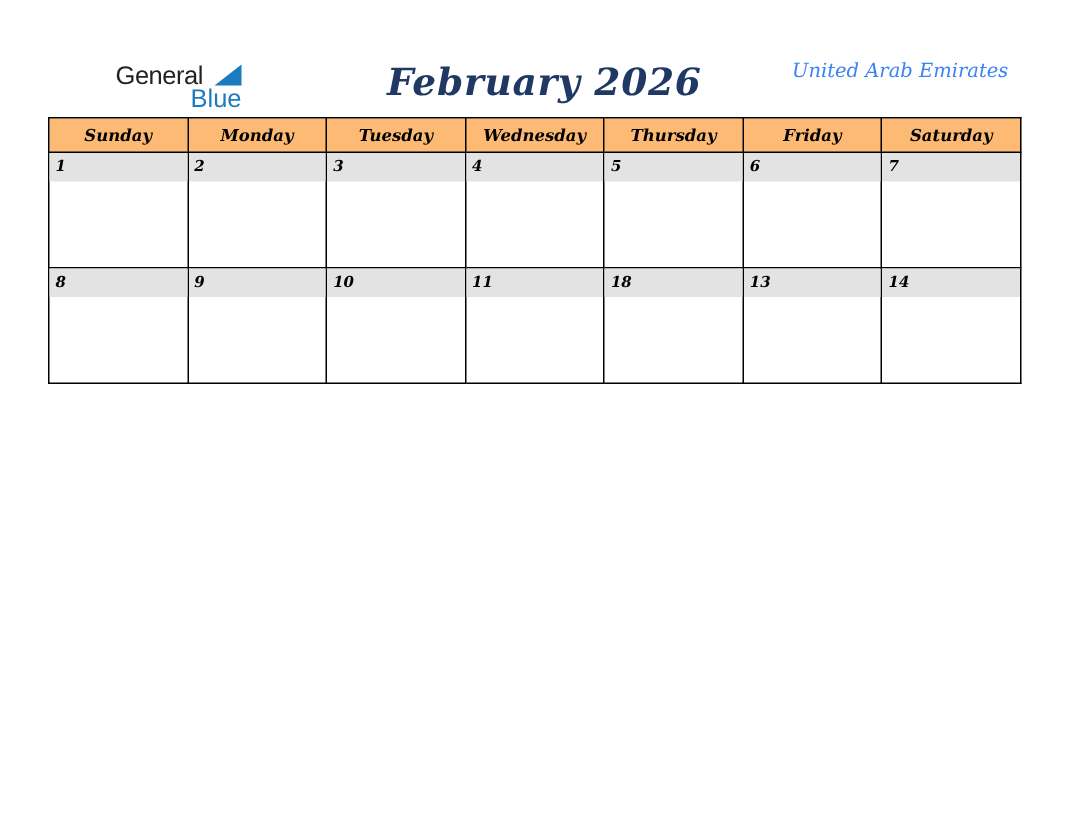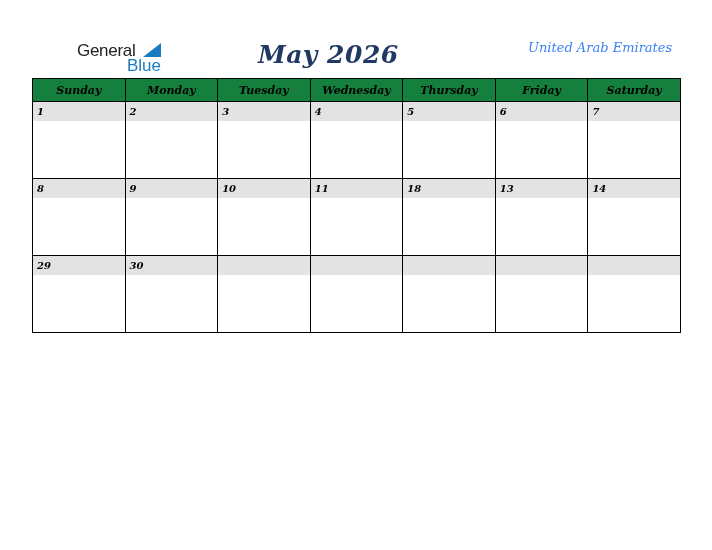--- a/index.html
+++ b/index.html
@@ -4,34 +4,34 @@
 <style>
   html, body { margin:0; padding:0; background:#ffffff; }
   body { width:712px; height:550px; position:relative; overflow:hidden; font-family:"DejaVu Sans", sans-serif; }
   .logo { position:absolute; left:37px; top:41px; width:90px; height:32px;margin-left:40px; }
   .logo .general { position:absolute; left:0; top:0; font-family:"Liberation Sans", sans-serif; font-size:17px; color:#222; letter-spacing:-0.3px; }
   .logo .blue { position:absolute; left:50px; top:15px; font-family:"Liberation Sans", sans-serif; font-size:17px; color:#1c7bc0; }
   .logo .tri { position:absolute; left:66px; top:2px; width:0; height:0; border-left:0 solid transparent; border-bottom:14px solid #1c7bc0; border-right:18px solid transparent; transform:scaleX(-1); }
   .title { position:absolute; left:258px; top:40px; font-family:"DejaVu Serif", serif; font-style:italic; font-weight:bold; font-size:25px; color:#1f3864; letter-spacing:0.5px; }
   .country { position:absolute; left:528px; top:40px; font-family:"DejaVu Serif", serif; font-style:italic; font-weight:normal; font-size:13px; color:#3b82f6; }
   table.cal { position:absolute; left:32px; top:78px; border-collapse:collapse; table-layout:fixed; width:649px; }
-  table.cal th { background:#15803d; border:1.5px solid #000; height:22px; font-family:"DejaVu Serif", serif; font-style:italic; font-weight:bold; font-size:11px; color:#000; padding:0; text-align:center; }
+  table.cal th { background:#fdba74; border:1.5px solid #000; height:22px; font-family:"DejaVu Serif", serif; font-style:italic; font-weight:bold; font-size:11px; color:#000; padding:0; text-align:center; }
   table.cal td { border:1.5px solid #000; height:76px; padding:0; vertical-align:top; position:relative; }
   .daybar { background:#e3e3e3; height:19px; line-height:19px; padding-left:4px; font-family:"DejaVu Serif", serif; font-style:italic; font-weight:bold; font-size:10px; color:#000; }
 </style>
 </head>
 <body>
 
 <div class="logo">
   <span class="general">General</span>
   <span class="tri"></span>
   <span class="blue">Blue</span>
 </div>
 
-<div class="title">May 2026</div>
+<div class="title">February 2026</div>
 <div class="country">United Arab Emirates</div>
 
 <table class="cal">
   <thead>
     <tr>
       <th>Sunday</th>
       <th>Monday</th>
       <th>Tuesday</th>
       <th>Wednesday</th>
       <th>Thursday</th>
@@ -79,37 +79,14 @@
       <td>
           <div class="daybar">18</div>
         </td>
       <td>
           <div class="daybar">13</div>
         </td>
       <td>
           <div class="daybar">14</div>
         </td>
     </tr>
-    <tr>
-      <td>
-          <div class="daybar">29</div>
-        </td>
-      <td>
-          <div class="daybar">30</div>
-        </td>
-      <td>
-          <div class="daybar"></div>
-        </td>
-      <td>
-          <div class="daybar"></div>
-        </td>
-      <td>
-          <div class="daybar"></div>
-        </td>
-      <td>
-          <div class="daybar"></div>
-        </td>
-      <td>
-          <div class="daybar"></div>
-        </td>
-    </tr>
   </tbody>
 </table>
 
 </body></html>

